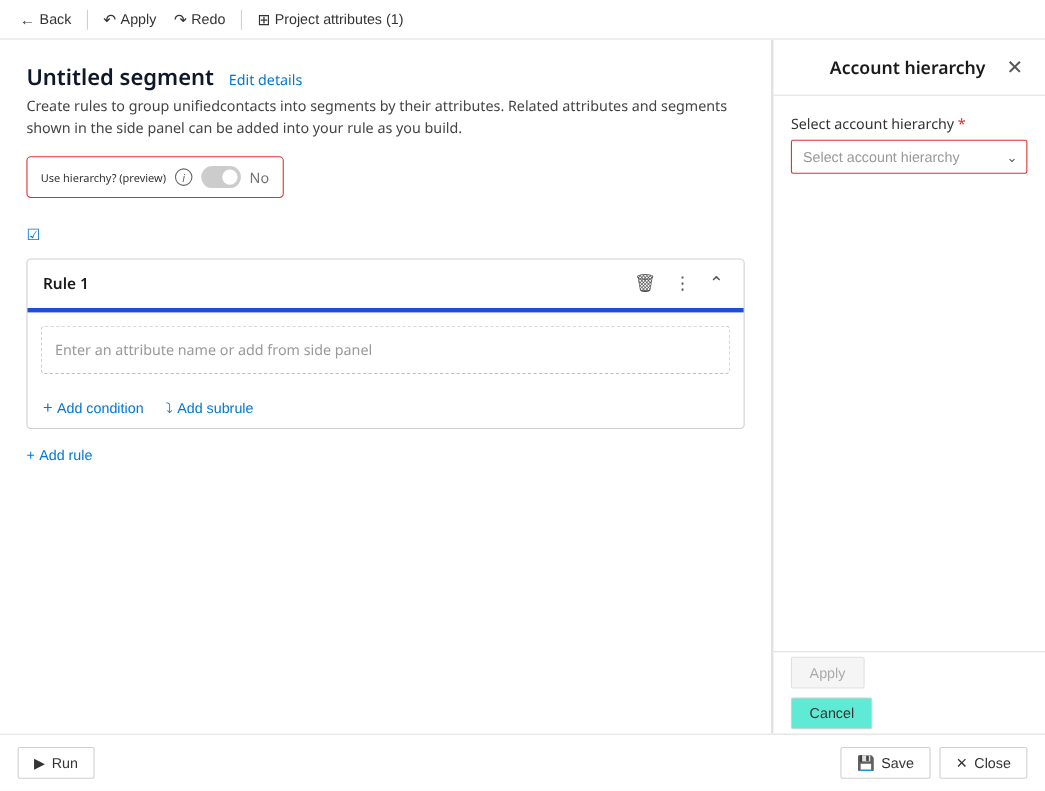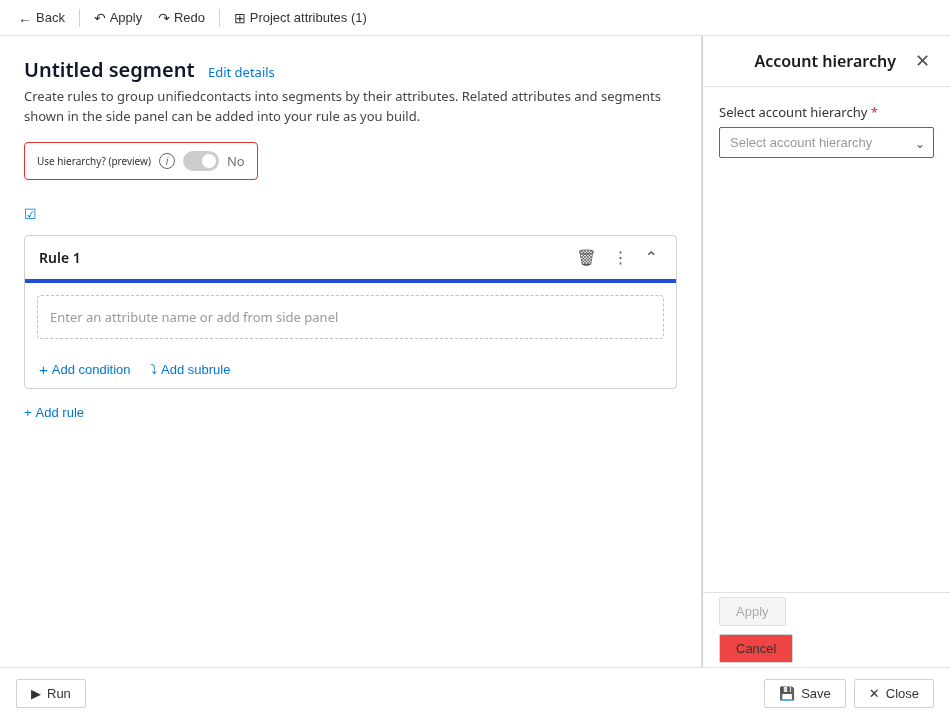--- a/index.html
+++ b/index.html
@@ -106,21 +106,21 @@
       padding: 10px 16px; background: #fff; border-top: 1px solid #e0e0e0;
       min-height: 52px;
     }
     .footer-left { display: flex; gap: 8px; }
     .footer-right { display: flex; gap: 8px; }
 
     .btn {
       padding: 6px 16px; border-radius: 2px; font-size: 13px;
       cursor: pointer; border: 1px solid transparent;
     }
-    .btn-secondary { background: #ef4444; color: #333; border-color: #d0d0d0; }
+    .btn-secondary { background: #5eead4; color: #333; border-color: #d0d0d0; }
     .btn-disabled { background: #f5f5f5; color: #aaa; border-color: #e0e0e0; cursor: not-allowed; }
 
     .btn-run {
       display: flex; align-items: center; gap: 6px;
       padding: 6px 14px; background: #fff; border: 1px solid #d0d0d0;
       border-radius: 2px; font-size: 13px; cursor: pointer; color: #333;
     }
     .btn-save {
       display: flex; align-items: center; gap: 6px;
       padding: 6px 14px; background: #fff; border: 1px solid #d0d0d0;

